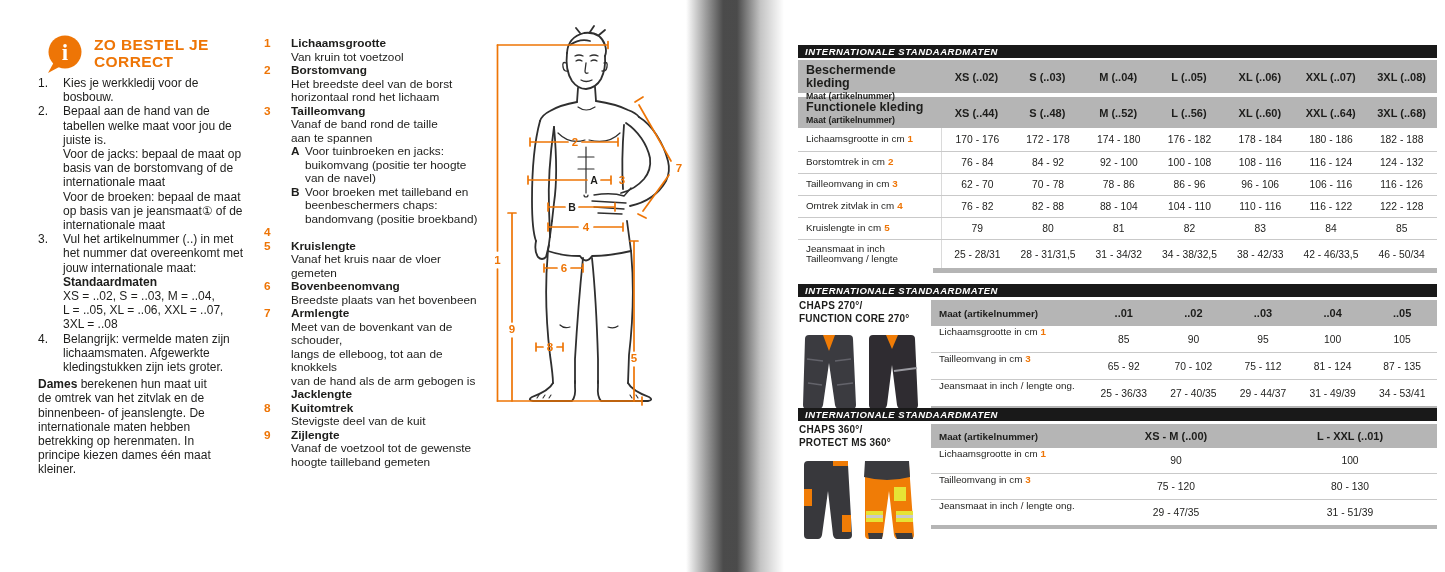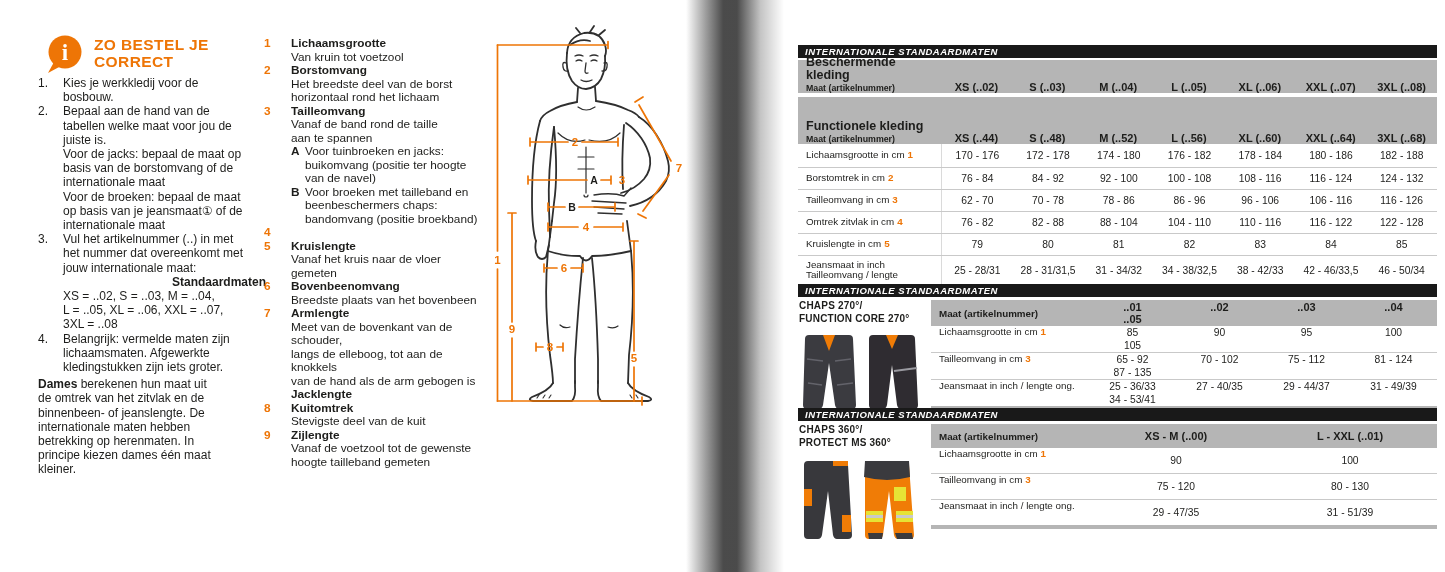--- a/index.html
+++ b/index.html
@@ -5,21 +5,21 @@
   html,body{margin:0;padding:0;background:#e8e8e8;}
   .canvas{position:relative;width:1445px;height:572px;background:#ffffff;overflow:hidden;
           font-family:"Liberation Sans","DejaVu Sans",sans-serif;color:#1d1d1b;}
   
   .info-head{position:absolute;left:45px;top:34px;display:flex;gap:11px;align-items:flex-start;width:230px;}
   .info-title{color:#ee7506;font-weight:bold;font-size:15.5px;line-height:17px;letter-spacing:.4px;white-space:pre-line;padding-top:2px;}
   .steps{position:absolute;left:38px;top:76px;width:228px;font-size:12px;line-height:14.2px;}
   .step{display:flex;}
   .step-num{width:25px;flex:none;}
   .step-body{flex:1;white-space:pre-line;}
-  .bold{font-weight:bold;text-align:right;}
+  .bold{font-weight:bold;}
   .block{display:block;}
   .dames{margin-top:3px;white-space:pre-line;}
   .measures{position:absolute;left:264px;top:37px;width:218px;font-size:11.8px;line-height:13.5px;}
   .mi{display:flex;}
   .mi-num{width:27px;flex:none;color:#ee7506;font-weight:bold;}
   .mi-body{flex:1;}
   .mi-name{font-weight:bold;display:block;}
   .mi-desc{display:block;white-space:pre-line;}
   .mi-sub{display:flex;}
   .mi-letter{width:14px;flex:none;font-weight:bold;}
@@ -28,22 +28,22 @@
   
   .fold{position:absolute;left:686px;top:0;width:98px;height:572px;
         background:linear-gradient(90deg,rgba(40,40,40,0) 0%,rgba(40,40,40,.45) 20%,rgba(35,35,35,.82) 38%,rgba(35,35,35,.82) 52%,rgba(60,60,60,.30) 76%,rgba(60,60,60,0) 100%);}
   
   .tbl{position:absolute;width:639px;}
   .tbl1{left:798px;top:45px;}
   .tbl2{left:798px;top:284px;}
   .tbl3{left:798px;top:408px;}
   .bar{height:13px;background:#191919;color:#fff;display:flex;align-items:center;padding-left:7px;
        font-size:9.5px;font-weight:bold;font-style:italic;letter-spacing:.5px;}
-  .t1-hdr{background:#b5b5b5;display:flex;height:33px;margin-top:2px;align-items:flex-end;}
-  .t1-hdr.h2{height:47px;margin-top:4px;}
+  .t1-hdr{background:#b5b5b5;display:flex;height:33px;margin-top:2px;}
+  .t1-hdr.h2{height:31px;margin-top:4px;}
   .hlabel{width:135px;flex:none;padding:4px 0 0 8px;}
   .ht{font-size:12.5px;font-weight:bold;line-height:13px;display:block;}
   .hs{font-size:8.8px;font-weight:bold;display:block;margin-top:1px;}
   .hsizes{flex:1;display:grid;grid-template-columns:repeat(7,1fr);align-items:center;}
   .th{text-align:center;font-weight:bold;font-size:11px;}
   .t1-row{display:flex;align-items:stretch;height:21px;border-top:1px solid #c9c9c9;}
   .t1-row.nb{border-top:none;height:23px;}
   .t1-row.tall{height:28px;}
   .rlabel{width:135px;flex:none;display:flex;align-items:center;padding-left:8px;font-size:9.8px;
           border-right:1px solid #dadada;white-space:pre-line;line-height:10.5px;}
@@ -53,21 +53,21 @@
   .strip{height:5px;background:#b5b5b5;margin-left:135px;}
   .twrap{display:flex;margin-top:3px;}
   .pcol{width:132px;flex:none;padding-left:1px;}
   .pname{font-weight:bold;font-size:10px;line-height:12.5px;white-space:pre-line;letter-spacing:.2px;}
   .pimg{margin-top:4px;}
   .inner{flex:1;}
   .ihdr{background:#b5b5b5;height:26px;display:flex;align-items:center;}
   .ihdr3{height:24px;}
   .ilabel{width:150px;flex:none;padding-left:8px;font-size:9.8px;}
   .ihdr .ilabel{font-weight:bold;}
-  .ivals{flex:1;display:grid;grid-template-columns:repeat(4,1fr);align-items:center;}
+  .ivals{flex:1;display:grid;grid-template-columns:repeat(5,1fr);align-items:center;}
   .cols2{grid-template-columns:repeat(2,1fr);}
   .irow{display:flex;height:26px;border-top:1px solid #c9c9c9;}
   .irow.nb{border-top:none;}
   .irow3{height:25px;}
   .istrip{height:4px;background:#b5b5b5;}
 </style>
 </head>
 <body>
 
 <div class="canvas">

